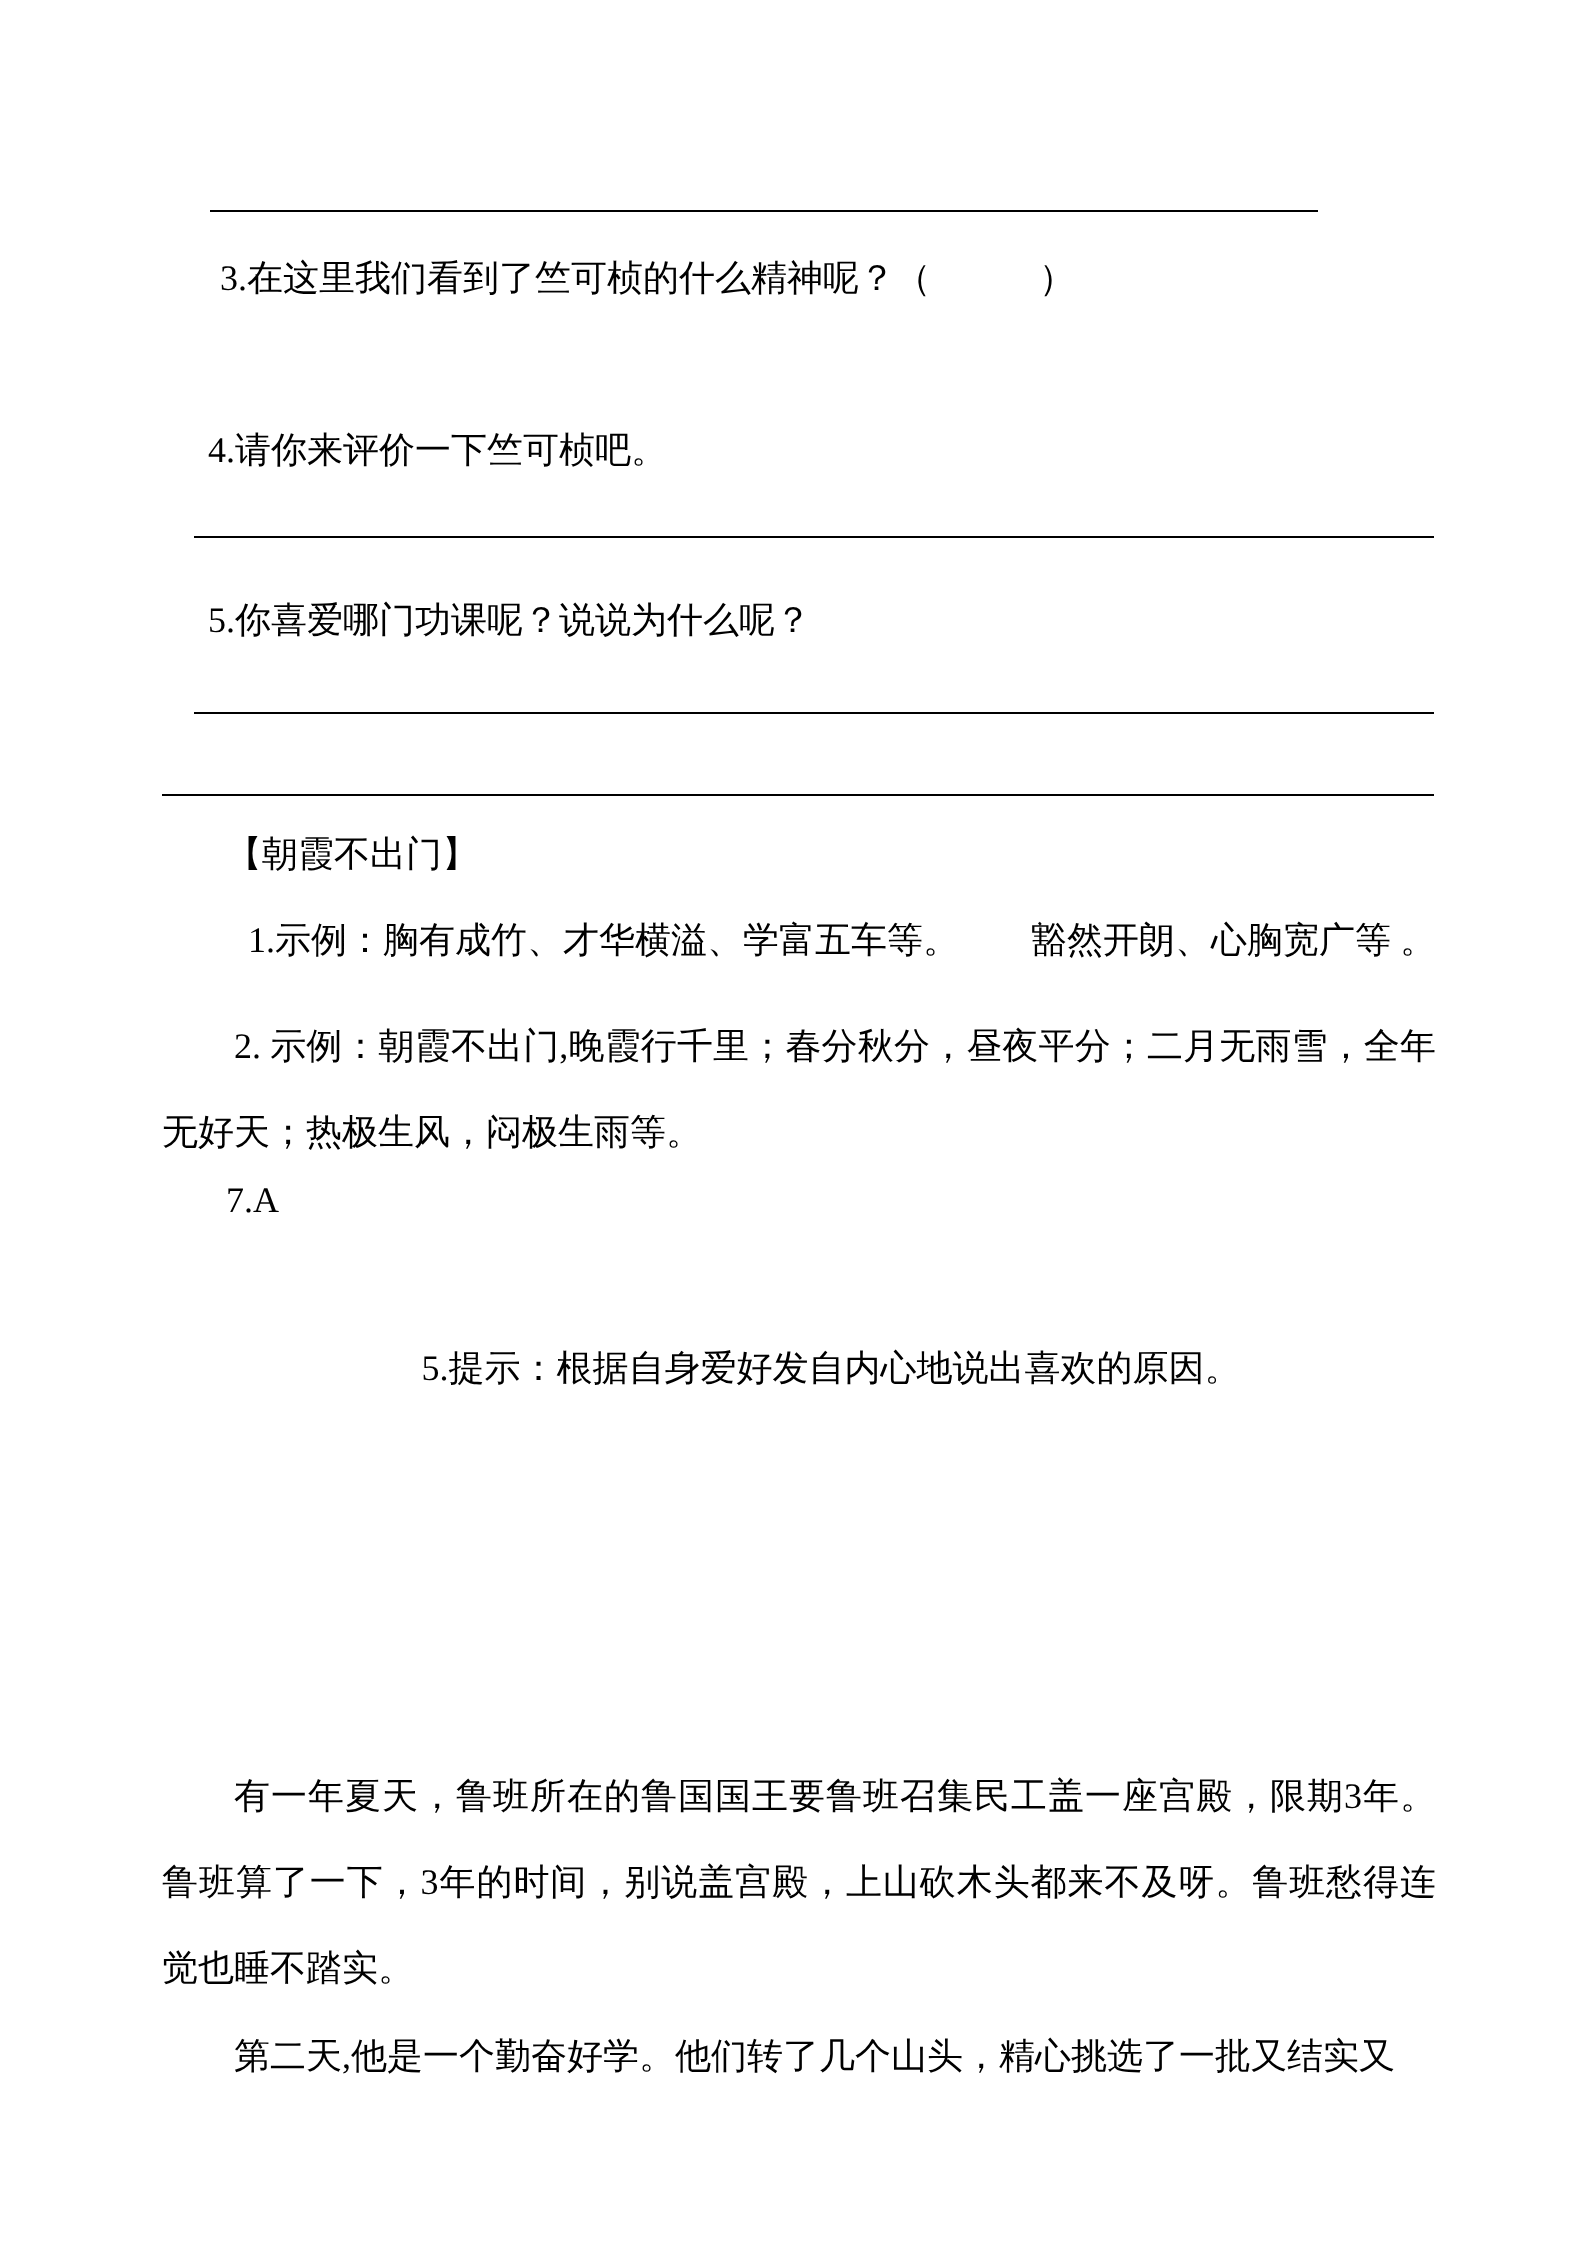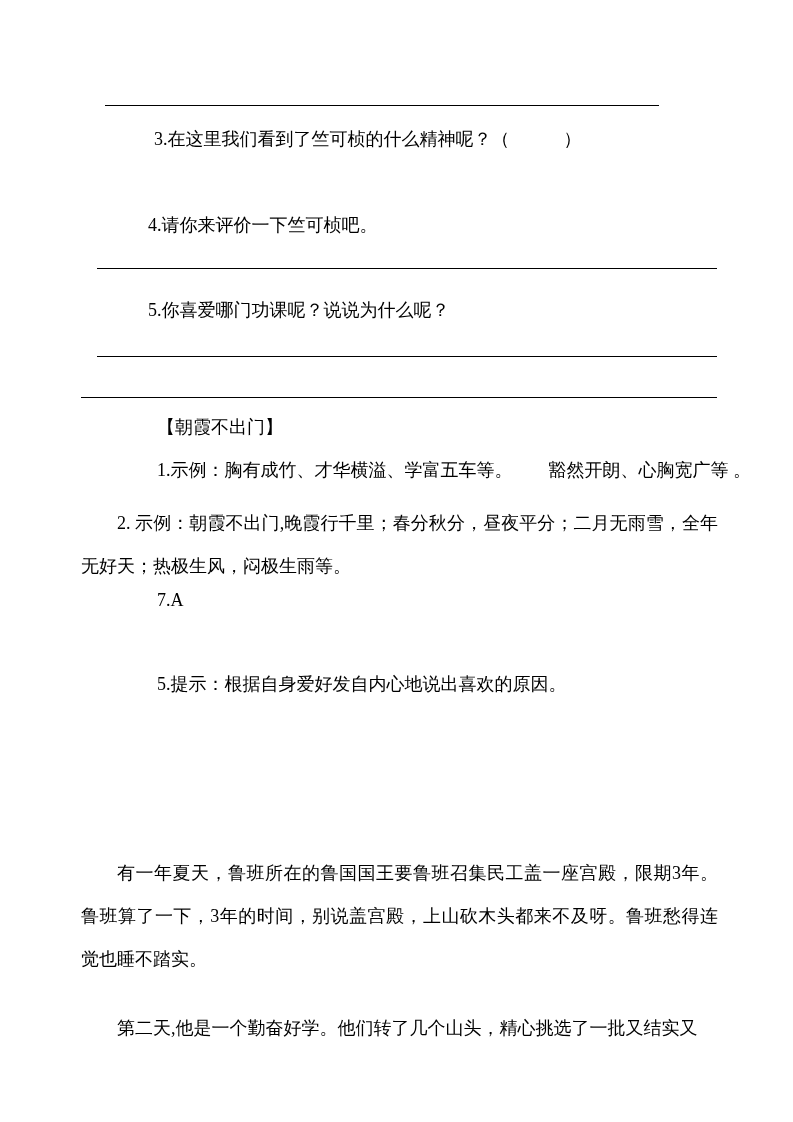--- a/index.html
+++ b/index.html
@@ -14,21 +14,20 @@
     background: #ffffff;
     color: #000000;
     font-family: "Liberation Serif", "DejaVu Serif", serif;
     font-size: 18px;
     overflow: hidden;
   }
   .t {
     position: absolute;
     white-space: pre-wrap;
     line-height: 1.25;
-    margin-left: 44px;
   }
   .para {
     position: absolute;
     white-space: pre-wrap;
     text-indent: 2em;
     text-align: justify;
     line-height: 43px;
   }
   .rule {
     position: absolute;
@@ -38,27 +37,27 @@
   
   .r1 { top: 105px; left: 105px; width: 554px; }
   .q3 { top: 128px; left: 110px; }
   .q3opt { top: 171px; left: 110px; }
   .q4 { top: 214px; left: 104px; }
   .r2 { top: 268px; left: 97px; width: 620px; }
   .q5 { top: 299px; left: 104px; }
   .r3 { top: 356px; left: 97px; width: 620px; }
   .r4 { top: 397px; left: 81px; width: 636px; }
   .anstitle { top: 416px; left: 113px; }
-  .a1 { top: 459px; left: 113px; width: 605px; }
+  .a1 { top: 459px; left: 113px; width: 605px; text-align: right; }
   .a2 { top: 502px; left: 81px; width: 637px; }
   .a3 { top: 589px; left: 113px; }
   .a4 { top: 631px; left: 113px; width: 605px; }
-  .a5 { top: 673px; left: 113px; width: 605px; }
+  .a5 { top: 673px; left: 113px; width: 605px; text-align: center; }
   .stitle { top: 833px; left: 81px; width: 636px; text-align: center; position: absolute; }
-  .p1 { top: 852px; left: 81px; width: 637px; }
+  .p1 { top: 877px; left: 81px; width: 637px; }
   .p2 { top: 1007px; left: 81px; width: 637px; }
 </style>
 </head>
 <body>
 
 <div class="page">
 
   <div class="rule r1"></div>
 
   <div class="t q3">3.在这里我们看到了竺可桢的什么精神呢？（　　　）</div>

